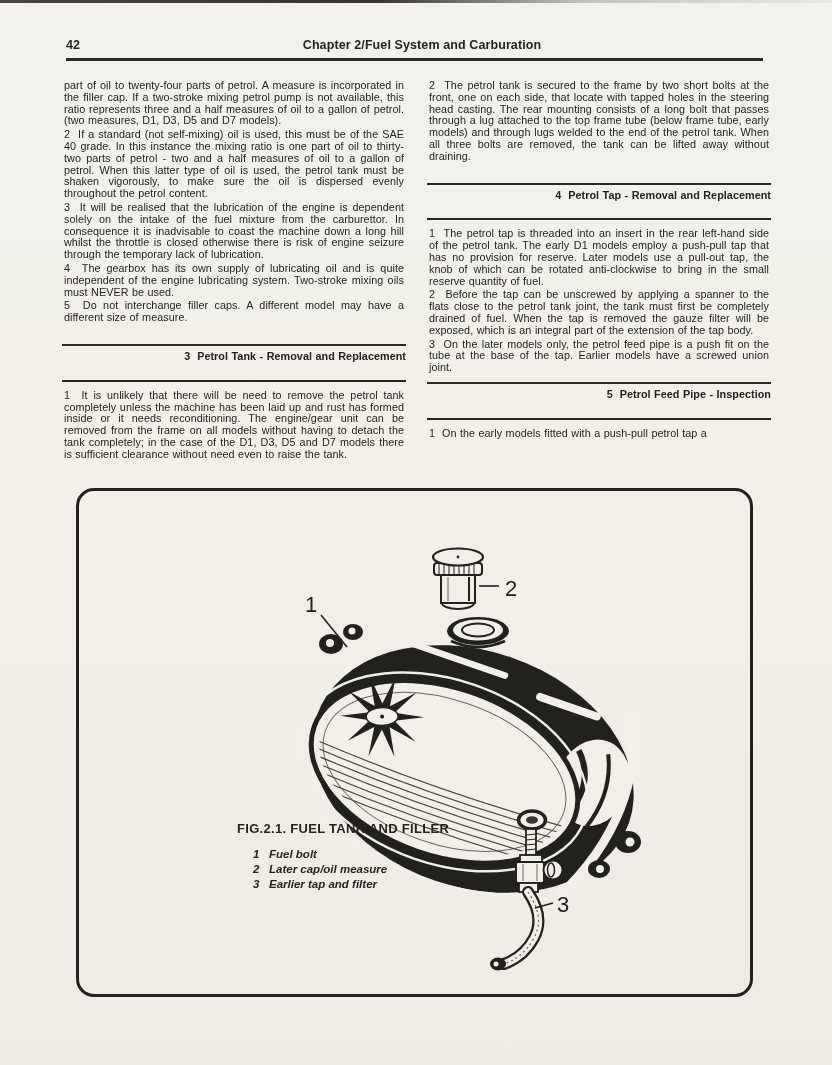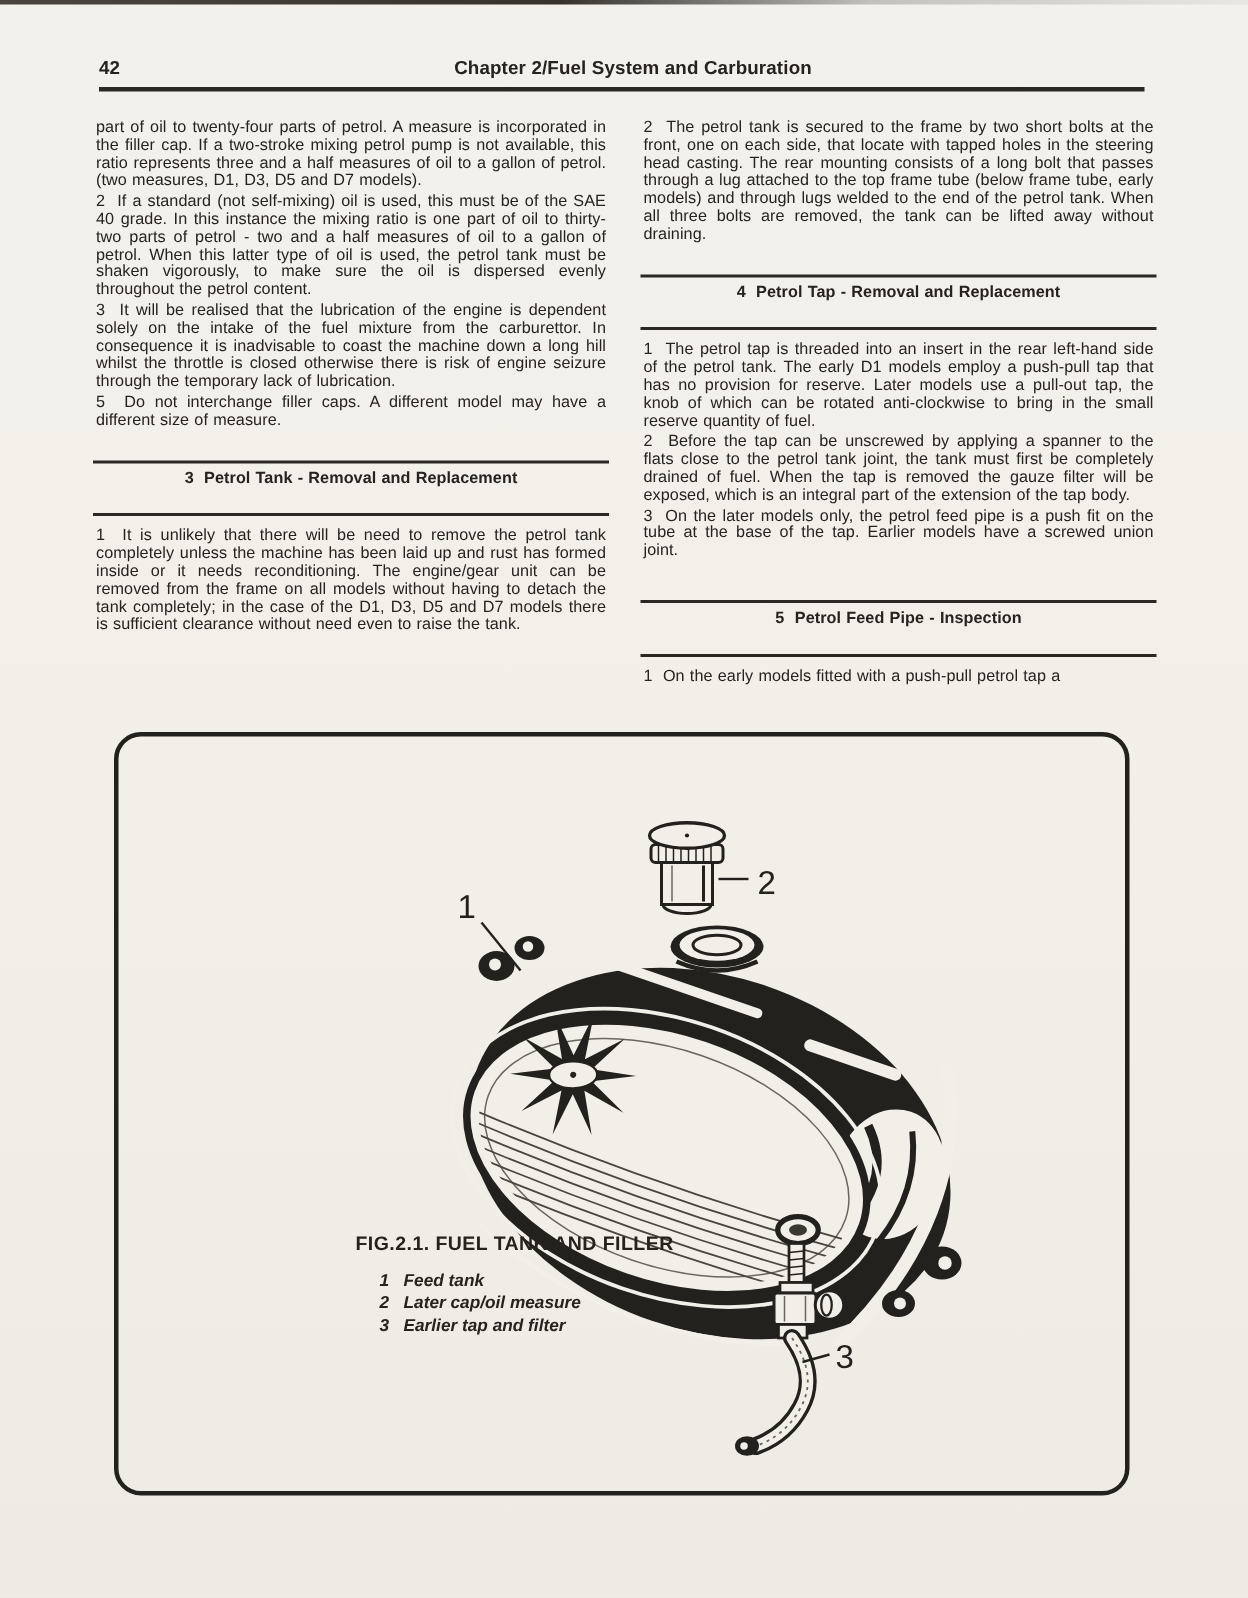--- a/index.html
+++ b/index.html
@@ -28,23 +28,23 @@
     position:absolute; top:78px; width:344px;
     font-size:10.8px; line-height:11.8px; text-align:justify;
     letter-spacing:0.05px; word-spacing:0.4px;
   }
   .col-left  { left:62px;  }
   .col-right { left:427px; }
   .col p { margin:2px; }
   .section-heading {
     margin:20px 0 8px 0; padding:5px 0 17px 0;
     border-top:2px solid #2b2824; border-bottom:2px solid #2b2824;
-    font-weight:bold; text-align:center;
-  }
-  .section-heading.mt-lg { margin-top:26px; }
+    font-weight:bold; text-align:right;
+  }
+  .section-heading.mt-lg { margin-top:8px; }
 
   .figure-box {
     position:absolute; left:76px; top:488px; width:677px; height:509px;
     box-sizing:border-box; border:3px solid #23211d; border-radius:18px;
   }
   .figure-box svg { position:absolute; left:0; top:0; }
   .fig-caption {
     position:absolute; left:139px; top:330px;
     font-size:13px; font-weight:bold; letter-spacing:0.3px;margin-left:19px;
   }
@@ -62,20 +62,21 @@
   <div class="scan-edge"></div>
 
   <div class="page-number">42</div>
   <div class="header-title">Chapter 2/Fuel System and Carburation</div>
   <div class="header-rule"></div>
 
   <div class="col col-left">
     <p>part of oil to twenty-four parts of petrol. A measure is incorporated in the filler cap. If a two-stroke mixing petrol pump is not available, this ratio represents three and a half measures of oil to a gallon of petrol. (two measures, D1, D3, D5 and D7 models).</p>
     <p>2&nbsp;&nbsp;If a standard (not self-mixing) oil is used, this must be of the SAE 40 grade. In this instance the mixing ratio is one part of oil to thirty-two parts of petrol - two and a half measures of oil to a gallon of petrol. When this latter type of oil is used, the petrol tank must be shaken vigorously, to make sure the oil is dispersed evenly throughout the petrol content.</p>
     <p>3&nbsp;&nbsp;It will be realised that the lubrication of the engine is dependent solely on the intake of the fuel mixture from the carburettor. In consequence it is inadvisable to coast the machine down a long hill whilst the throttle is closed otherwise there is risk of engine seizure through the temporary lack of lubrication.</p>
+    <p>4&nbsp;&nbsp;The gearbox has its own supply of lubricating oil and is quite independent of the engine lubricating system. Two-stroke mixing oils must NEVER be used.</p>
     <p>5&nbsp;&nbsp;Do not interchange filler caps. A different model may have a different size of measure.</p>
     <div class="section-heading">3&nbsp;&nbsp;Petrol Tank - Removal and Replacement</div>
     <p>1&nbsp;&nbsp;It is unlikely that there will be need to remove the petrol tank completely unless the machine has been laid up and rust has formed inside or it needs reconditioning. The engine/gear unit can be removed from the frame on all models without having to detach the tank completely; in the case of the D1, D3, D5 and D7 models there is sufficient clearance without need even to raise the tank.</p>
   </div>
 
   <div class="col col-right">
     <p>2&nbsp;&nbsp;The petrol tank is secured to the frame by two short bolts at the front, one on each side, that locate with tapped holes in the steering head casting. The rear mounting consists of a long bolt that passes through a lug attached to the top frame tube (below frame tube, early models) and through lugs welded to the end of the petrol tank. When all three bolts are removed, the tank can be lifted away without draining.</p>
     <div class="section-heading">4&nbsp;&nbsp;Petrol Tap - Removal and Replacement</div>
     <p>1&nbsp;&nbsp;The petrol tap is threaded into an insert in the rear left-hand side of the petrol tank. The early D1 models employ a push-pull tap that has no provision for reserve. Later models use a pull-out tap, the knob of which can be rotated anti-clockwise to bring in the small reserve quantity of fuel.</p>
     <p>2&nbsp;&nbsp;Before the tap can be unscrewed by applying a spanner to the flats close to the petrol tank joint, the tank must first be completely drained of fuel. When the tap is removed the gauze filter will be exposed, which is an integral part of the extension of the tap body.</p>
@@ -190,21 +191,21 @@
         <ellipse cx="419" cy="473" rx="8" ry="6.5" fill="#23211d"></ellipse>
         <circle cx="417" cy="473" r="2.5" fill="#f1efe8"></circle>
       </g>
       <line x1="456" y1="417" x2="474" y2="412" stroke="#23211d" stroke-width="1.6"></line>
       <text x="478" y="421" class="callout-text">3</text>
     </svg>
 
     <div class="fig-caption">FIG.2.1. FUEL TANK AND FILLER</div>
     <div class="fig-legend">
       <div>
-        <span class="num">1</span><span>Feed tank</span>
+        <span class="num">1</span><span>Fuel bolt</span>
       </div>
       <div>
         <span class="num">2</span><span>Later cap/oil measure</span>
       </div>
       <div>
         <span class="num">3</span><span>Earlier tap and filter</span>
       </div>
     </div>
   </div>
 </div>

